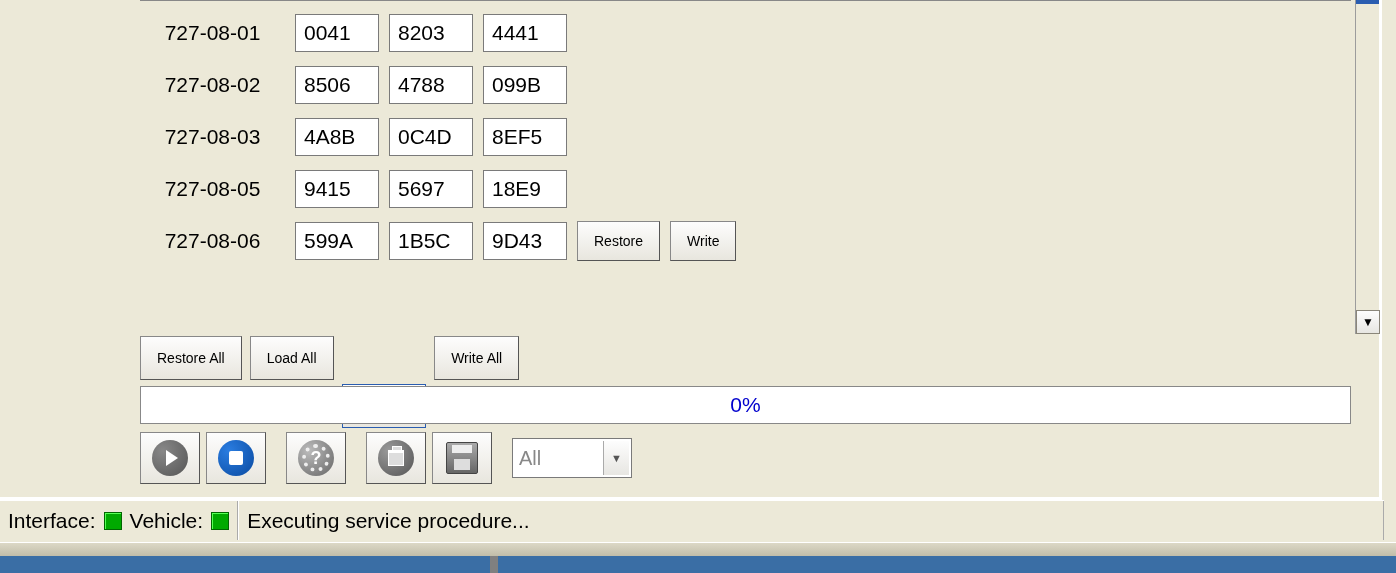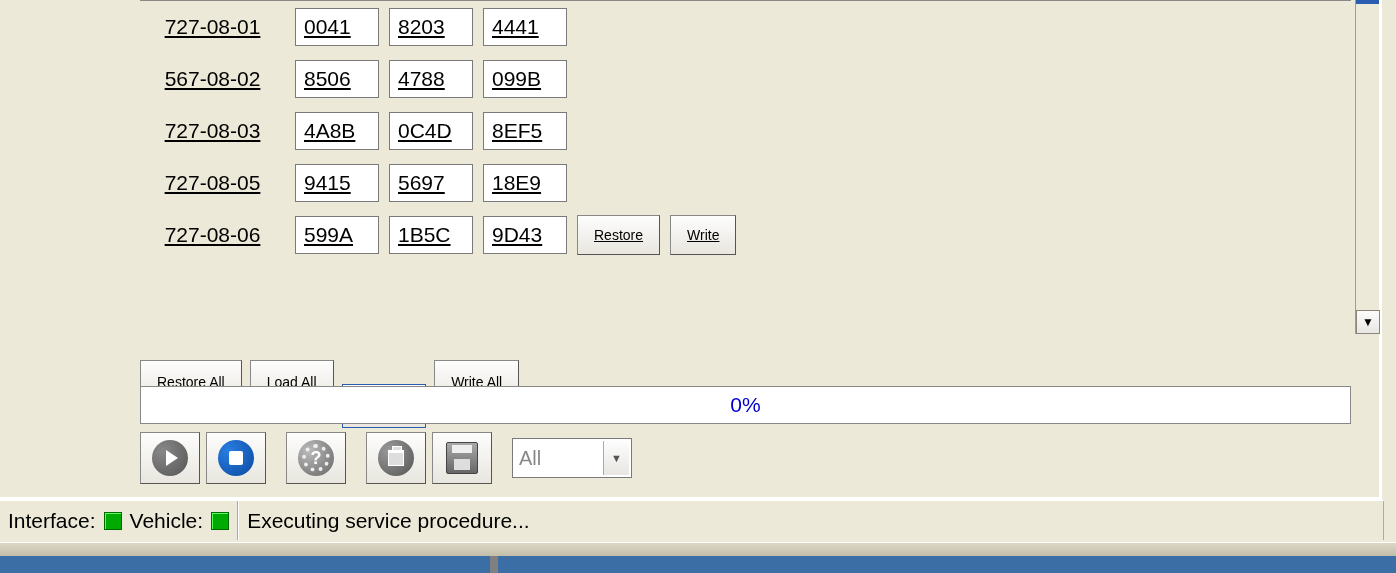--- a/index.html
+++ b/index.html
@@ -57,21 +57,21 @@
 
   .data-area {
     position: absolute;
     left: 140px;
     top: 0;
     right: 28px;
     height: 330px;
     border-top: 1px solid #888;
   }
   .data-rows {
-    text-decoration: underline;
+    padding-top: 6px;
   }
   .data-row {
     display: flex;
     align-items: center;
     gap: 10px;
     height: 52px;
   }
   .row-label {
     width: 145px;
     text-align: center;
@@ -99,21 +99,20 @@
     font-size: 14px;
     cursor: pointer;
   }
 
   .control-row {
     position: absolute;
     left: 140px;
     top: 336px;
     display: flex;
     gap: 8px;
-    align-items: center;
   }
   .control-row .btn { height: 44px; }
   .btn.focused { outline: 1px dotted #000; outline-offset: -5px; border:1px solid #2a5db0;margin-top:48px; }
 
   .progress-bar {
     position: absolute;
     left: 140px;
     right: 28px;
     top: 386px;
     height: 38px;
@@ -248,21 +247,21 @@
       <div class="data-rows">
 
         <div class="data-row">
           <span class="row-label">727-08-01</span>
           <input class="hex-input" value="0041" style="">
           <input class="hex-input" value="8203" style="">
           <input class="hex-input" value="4441" style="">
         </div>
 
         <div class="data-row">
-          <span class="row-label">567-08-02</span>
+          <span class="row-label">727-08-02</span>
           <input class="hex-input" value="8506" style="">
           <input class="hex-input" value="4788" style="">
           <input class="hex-input" value="099B" style="">
         </div>
 
         <div class="data-row">
           <span class="row-label">727-08-03</span>
           <input class="hex-input" value="4A8B" style="">
           <input class="hex-input" value="0C4D" style="">
           <input class="hex-input" value="8EF5" style="">

